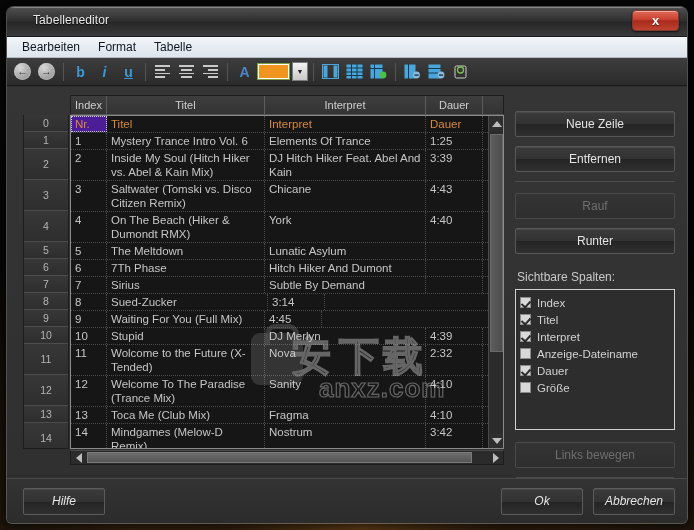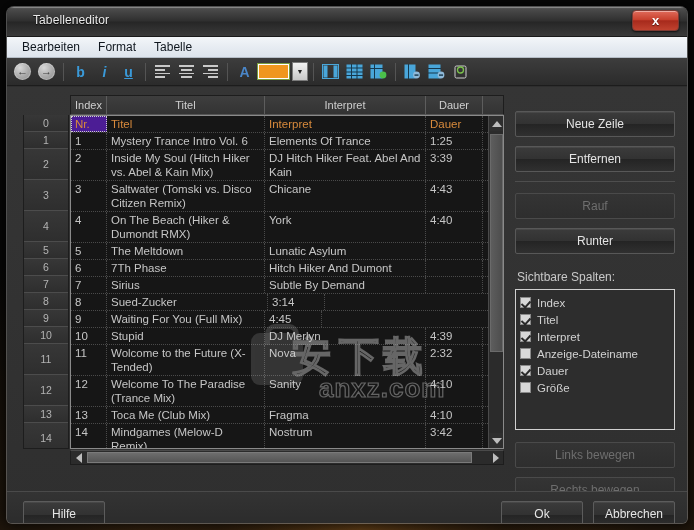--- a/index.html
+++ b/index.html
@@ -234,23 +234,24 @@
     position:relative;
   }
   .chk.on:after {
     content:""; position:absolute; left:2px; top:1px; width:4px; height:7px;
     border:solid #2a2a2a; border-width:0 2px 2px 0; transform:rotate(42deg);
   }
   .vis-text { color:#d2d2d2; font-size:11.5px; }
 
   
   #footer {
-    position:absolute; left:0; right:0; bottom:0; height:32px;
+    position:absolute; left:0; right:0; bottom:0; height:45px;
     background: linear-gradient(to bottom,#333333,#2c2c2c);
     border-top:1px solid #4a4a4a;
+    font-style:italic;
   }
   .fbtn {
     position:absolute; top:9px; height:27px; width:82px;
     background: linear-gradient(to bottom,#3b3b3b 0%, #323232 50%, #242424 51%, #303030 100%);
     border:1px solid #5c5c5c; border-radius:2px;
     color:#e6e6e6; font-size:12px; text-align:center; line-height:25px; cursor:pointer;
     box-shadow: inset 0 1px 0 rgba(255,255,255,0.07);
   }
   #btn-hilfe { left:16px; }
   #btn-ok { right:104px; }

